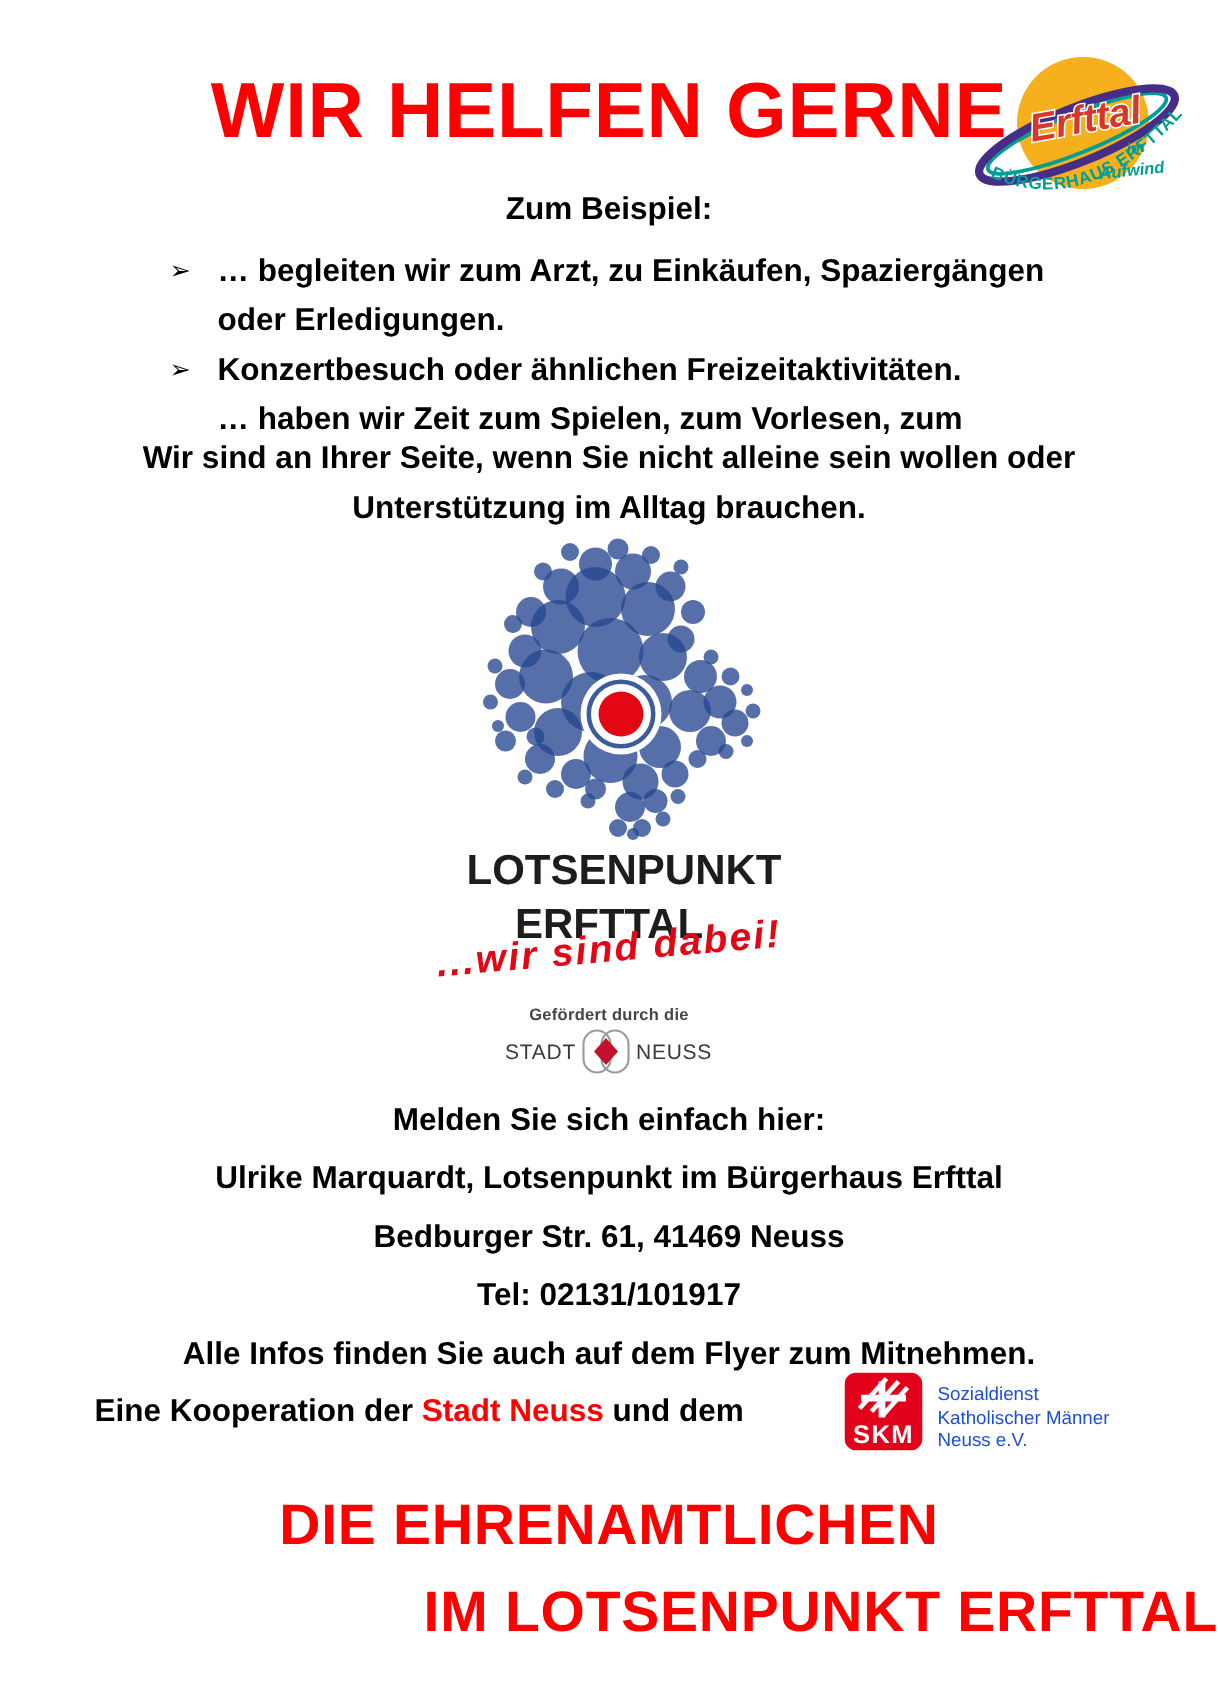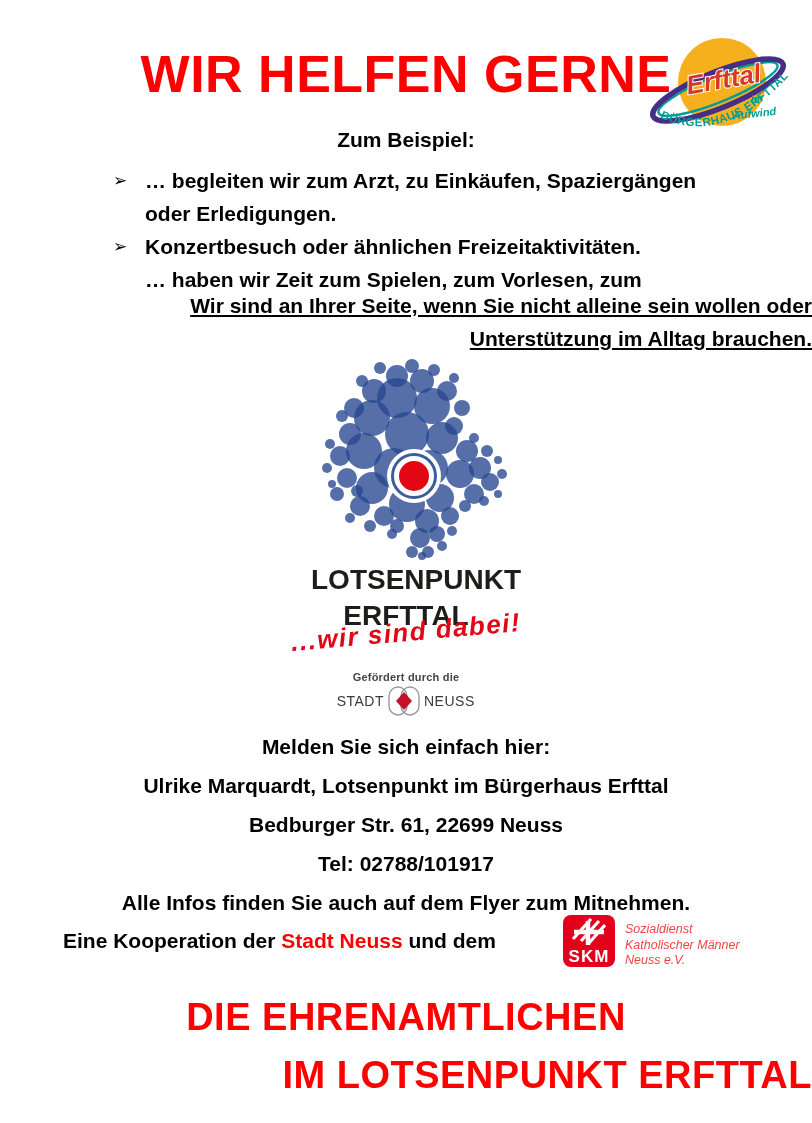--- a/index.html
+++ b/index.html
@@ -11,21 +11,21 @@
     position:absolute;top:44px;left:0;width:100%;text-align:center;
     font-size:52px;letter-spacing:0.5px;color:#ff0000;
   }
   .erfttal-logo{position:absolute;top:36px;right:14px;width:152px;height:102px;}
   .intro-heading{position:absolute;top:128px;left:0;width:100%;text-align:center;font-size:21px;}
   .bullets{position:absolute;top:164px;left:113px;width:648px;}
   .bullet{display:flex;align-items:flex-start;}
   .bullet .marker{width:32px;font-size:17px;line-height:33px;flex:0 0 32px;}
   .bullet .lines{font-size:21px;line-height:33px;}
   .bullet .lines span{display:block;}
-  .paragraph{position:absolute;top:289px;left:0;width:100%;text-align:right;font-size:21px;line-height:33px;text-decoration:underline;}
+  .paragraph{position:absolute;top:289px;left:0;width:100%;text-align:center;font-size:21px;line-height:33px;}
   .paragraph span{display:block;}
   .bubble-map{position:absolute;top:356px;left:50%;margin-left:-104px;width:208px;height:206px;}
   .bubble-map circle.b{fill-opacity:0.78;}
   .wordmark1{position:absolute;top:564px;left:0;width:100%;text-align:center;
     font-size:28px;letter-spacing:0px;color:#1d1d1b;padding-left:10px;}
   .wordmark2{position:absolute;top:600px;left:0;width:100%;text-align:center;
     font-size:28px;color:#1d1d1b;}
   .script-tagline{
     position:absolute;top:617px;left:50%;transform:translateX(-50%) rotate(-5deg);
     font-size:26px;font-style:italic;letter-spacing:1.5px;color:#e30615;white-space:nowrap;
@@ -33,21 +33,21 @@
   .funding-note{position:absolute;top:671px;left:0;width:100%;text-align:center;
     font-size:11px;color:#454545;letter-spacing:0.2px;}
   .stadt-logo{position:absolute;top:685px;left:50%;margin-left:-80px;width:160px;height:34px;}
   .contact{position:absolute;top:735px;left:0;width:100%;text-align:center;font-size:21px;}
   .contact p{margin:0 0 15px 0;line-height:24px;}
   .info-note{position:absolute;top:891px;left:0;width:100%;text-align:center;font-size:21px;}
   .coop-text{position:absolute;top:929px;left:63px;font-size:21px;white-space:nowrap;}
   .coop-red{color:#ff0000;}
   .skm{position:absolute;top:915px;left:563px;display:flex;align-items:flex-start;}
   .skm-icon{width:52px;height:52px;flex:0 0 52px;}
-  .skm-lines{margin-left:10px;padding-top:7px;font-weight:normal;font-size:12.5px;line-height:15.5px;color:#ef4444;font-style:italic;}
+  .skm-lines{margin-left:10px;padding-top:7px;font-weight:normal;font-size:12.5px;line-height:15.5px;color:#1d4ed8;}
   .skm-lines span{display:block;}
   .footer-line1{position:absolute;top:996px;left:0;width:100%;text-align:center;
     font-size:38px;color:#ff0000;letter-spacing:0.5px;}
   .footer-line2{position:absolute;top:1054px;left:0;width:100%;text-align:right;
     font-size:38px;color:#ff0000;letter-spacing:0.5px;}
   svg text{font-family:"Liberation Sans","DejaVu Sans",sans-serif;}
 </style>
 </head>
 <body>
 
@@ -175,22 +175,22 @@
     <text x="58" y="21" text-anchor="end" font-size="14" fill="#3a3a3a" letter-spacing="0.5" font-weight="normal">STADT</text>
     <rect x="63" y="2" width="18" height="28" rx="9" fill="none" stroke="#9a9a9a" stroke-width="1.4"></rect>
     <rect x="75" y="2" width="18" height="28" rx="9" fill="none" stroke="#9a9a9a" stroke-width="1.4"></rect>
     <path d="M78,7 L86,16 L78,25 L70,16 Z" fill="#c3112b"></path>
     <text x="98" y="21" font-size="14" fill="#3a3a3a" letter-spacing="0.5" font-weight="normal">NEUSS</text>
   </svg>
 
   <div class="contact">
     <p>Melden Sie sich einfach hier:</p>
     <p>Ulrike Marquardt, Lotsenpunkt im Bürgerhaus Erfttal</p>
-    <p>Bedburger Str. 61, 22699 Neuss</p>
-    <p>Tel: 02788/101917</p>
+    <p>Bedburger Str. 61, 41469 Neuss</p>
+    <p>Tel: 02131/101917</p>
   </div>
 
   <div class="info-note">Alle Infos finden Sie auch auf dem Flyer zum Mitnehmen.</div>
 
   <div class="coop-text"><span>Eine Kooperation der </span><span class="coop-red">Stadt Neuss</span><span> und dem</span></div>
 
   <div class="skm">
     <svg class="skm-icon" viewBox="0 0 52 52">
       <rect x="0" y="0" width="52" height="52" rx="8" fill="#e2001a"></rect>
       <path d="M10,24 L28,4" stroke="#fff" stroke-width="3.2" fill="none"></path>

